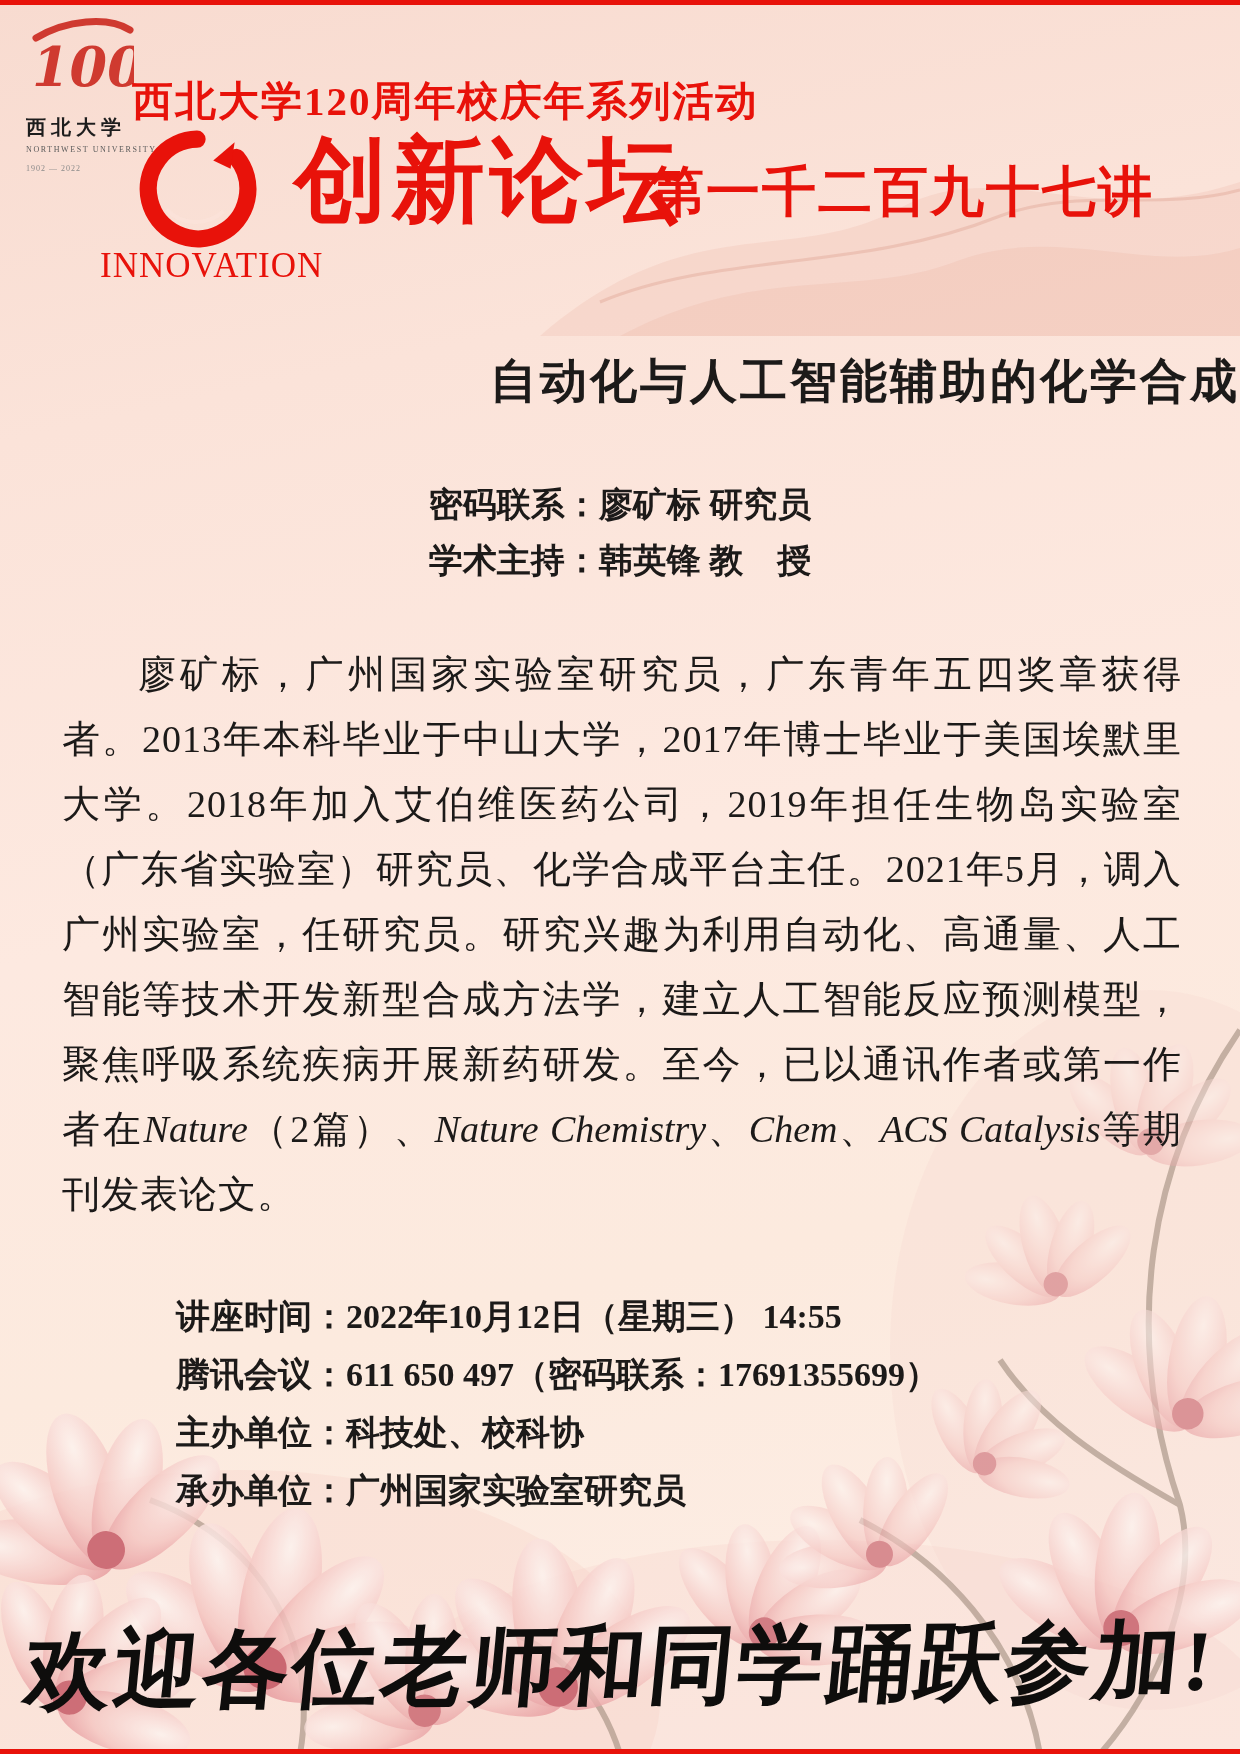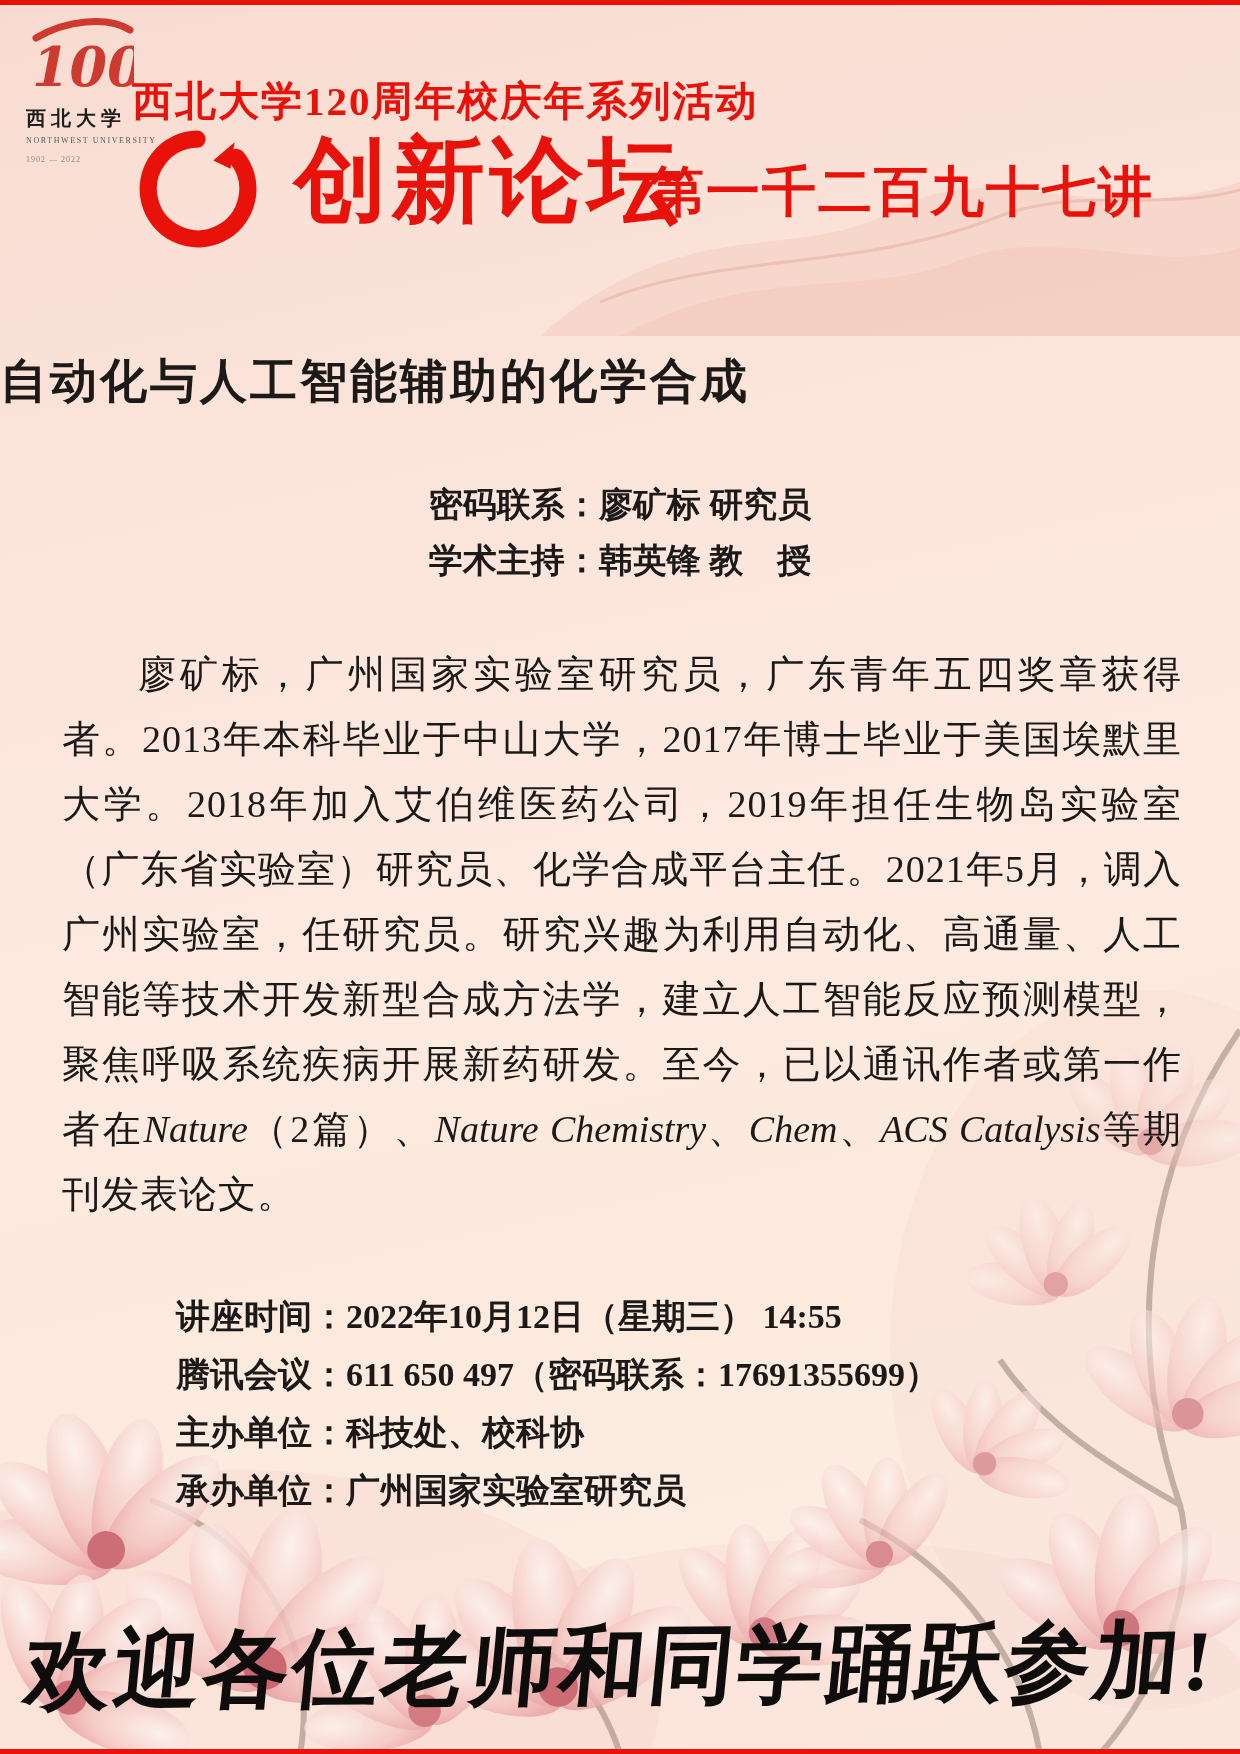--- a/index.html
+++ b/index.html
@@ -13,32 +13,32 @@
     color:#1c1a19;
   }
   .edge{position:absolute;left:0;right:0;height:5px;background:#e8120a;z-index:3;}
   .edge.top{top:0}.edge.bottom{bottom:0}
   .bg-art{position:absolute;inset:0;width:100%;height:100%;z-index:0;pointer-events:none;}
   .layer{position:absolute;z-index:1;}
 
   
   .uni-logo{left:26px;top:16px;width:112px;}
   .logo-num-wrap{line-height:0;}
-  .logo-cn{font-size:20px;font-weight:bold;letter-spacing:5px;color:#1d1d1d;margin-top:11px;white-space:nowrap;}
+  .logo-cn{font-size:20px;font-weight:bold;letter-spacing:5px;color:#1d1d1d;margin-top:20px;white-space:nowrap;}
   .logo-en{font-size:8px;letter-spacing:1.6px;color:#5a5a5a;margin-top:4px;white-space:nowrap;}
   .logo-years{font-size:8px;letter-spacing:1px;color:#8a8a8a;margin-top:10px;white-space:nowrap;}
 
   .series{left:132px;top:38px;font-size:41px;font-weight:bold;color:#e8120a;letter-spacing:2px;white-space:nowrap;margin-top:36px;}
 
   .enso{left:136px;top:128px;width:122px;height:122px;}
   .forum-title{left:294px;top:118px;font-size:93px;font-weight:bold;color:#e8120a;letter-spacing:5px;white-space:nowrap;}
   .lecture-number{left:650px;top:156px;font-size:54px;font-weight:bold;color:#e8120a;letter-spacing:2px;white-space:nowrap;}
   .innovation{left:100px;top:246px;font-size:35px;color:#e8120a;letter-spacing:1px;white-space:nowrap;}
 
-  .lec-title{left:0;width:100%;top:350px;text-align:left;font-size:47px;font-weight:bold;letter-spacing:3px;}
+  .lec-title{left:0;width:100%;top:350px;text-align:right;font-size:47px;font-weight:bold;letter-spacing:3px;}
 
   .guests{left:0;width:100%;top:477px;text-align:center;font-size:34px;font-weight:bold;line-height:56px;}
 
   .bio{left:62px;right:58px;top:642px;font-size:38px;line-height:65px;text-align:justify;text-indent:2em;letter-spacing:1px;}
   .bio .en{font-style:italic;letter-spacing:0;}
 
   .details{left:176px;top:1288px;font-size:34px;font-weight:bold;line-height:58px;}
   .detail-row{white-space:nowrap;}
 
   .welcome{left:0;width:100%;top:1608px;text-align:center;font-size:86px;font-weight:900;letter-spacing:3px;transform:skewX(-6deg) rotate(-0.5deg);color:#0e0d0c;}
@@ -116,20 +116,21 @@
   <div class="layer enso">
     <svg width="122" height="122" viewBox="0 0 120 120">
       <path d="M60 11 a49 49 0 1 0 39 18" stroke="#e8120a" stroke-width="17" fill="none" stroke-linecap="round"></path>
       <path d="M76 32 L97 14 L93 40 Z" fill="#e8120a"></path>
       <path d="M30 80 a40 40 0 0 0 56 2" stroke="#fbe3d9" stroke-width="4" fill="none" opacity="0.75"></path>
     </svg>
   </div>
 
   <div class="layer forum-title">创新论坛</div>
   <div class="layer lecture-number">第一千二百九十七讲</div>
+  <div class="layer innovation">INNOVATION</div>
 
   <div class="layer lec-title">自动化与人工智能辅助的化学合成</div>
 
   <div class="layer guests">
     <div><span>密码联系：</span><span>廖矿标  研究员</span></div>
     <div><span>学术主持：</span><span>韩英锋  教　授</span></div>
   </div>
 
   <div class="layer bio"><span>廖矿标，广州国家实验室研究员，广东青年五四奖章获得者。2013年本科毕业于中山大学，2017年博士毕业于美国埃默里大学。2018年加入艾伯维医药公司，2019年担任生物岛实验室（广东省实验室）研究员、化学合成平台主任。2021年5月，调入广州实验室，任研究员。研究兴趣为利用自动化、高通量、人工智能等技术开发新型合成方法学，建立人工智能反应预测模型，聚焦呼吸系统疾病开展新药研发。至今，已以通讯作者或第一作者在</span><span class="en">Nature</span><span>（2篇）、</span><span class="en">Nature Chemistry</span><span>、</span><span class="en">Chem</span><span>、</span><span class="en">ACS Catalysis</span><span>等期刊发表论文。</span></div>
 

